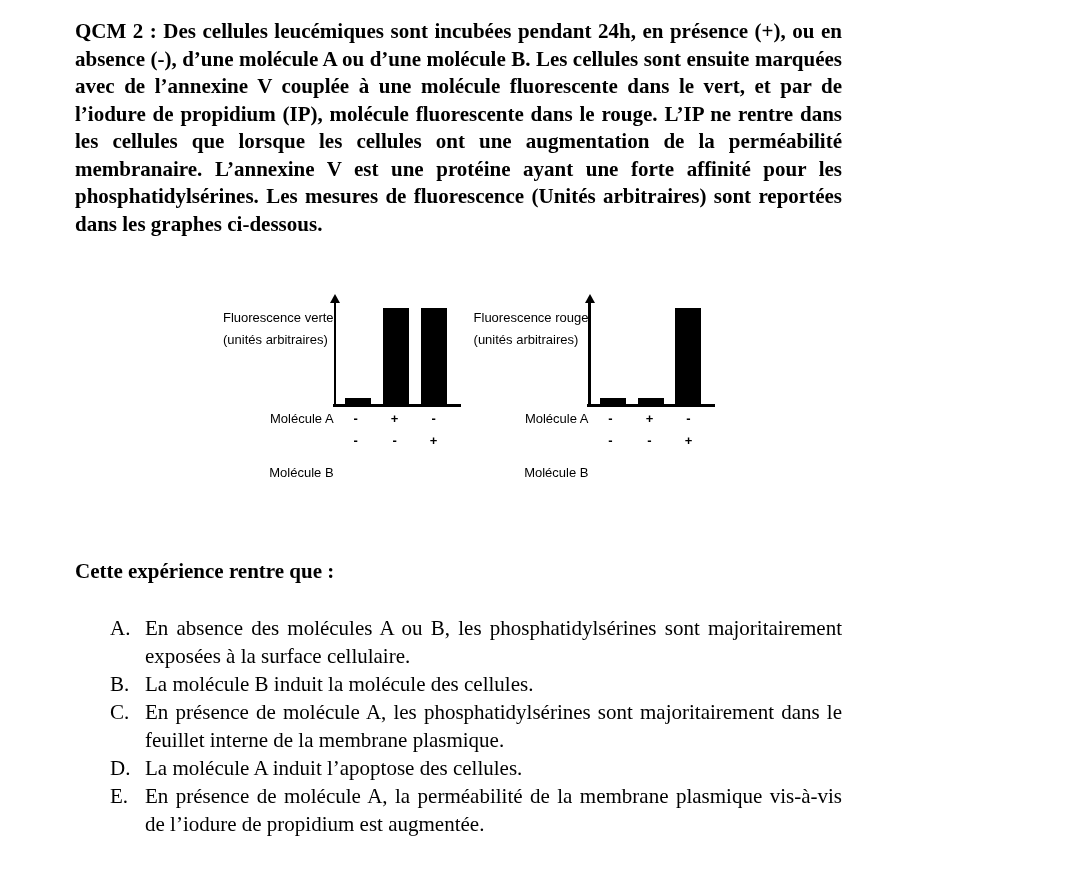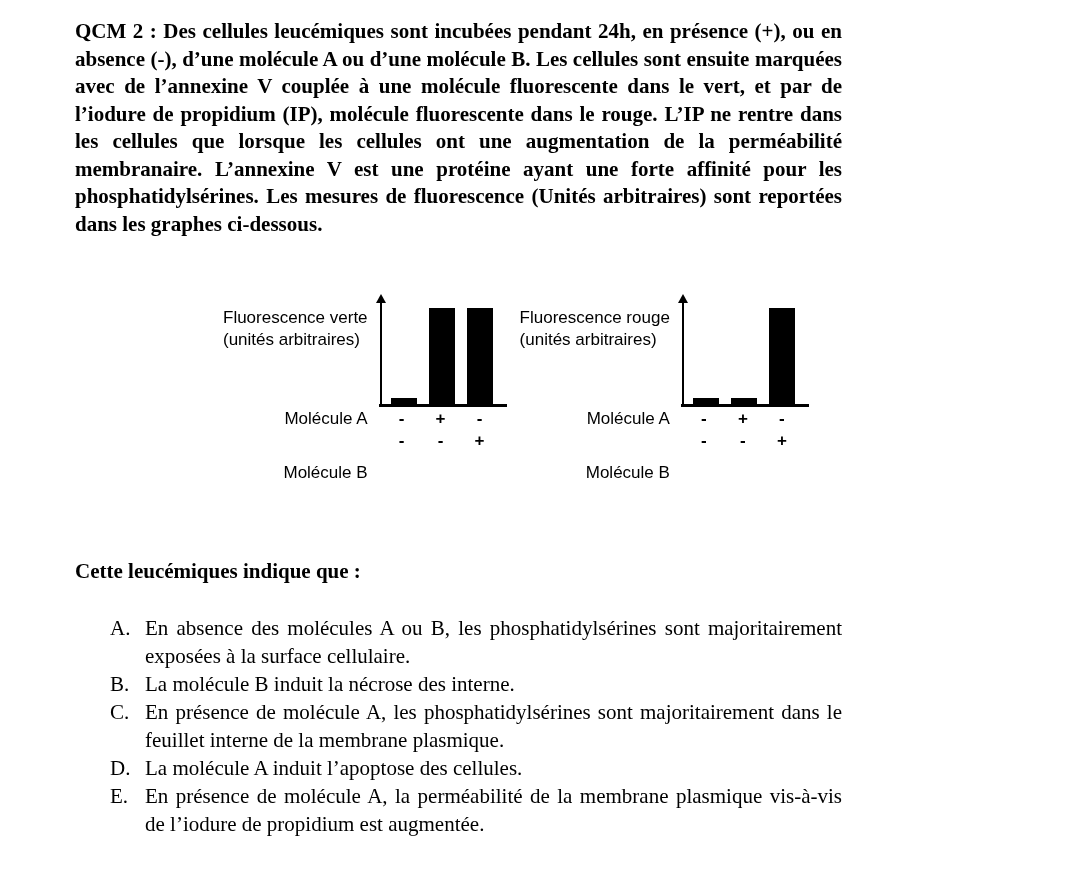--- a/index.html
+++ b/index.html
@@ -22,23 +22,22 @@
 
   
   .charts-row {
     display: flex;
     gap: 14px;
     margin: 56px 0 0 148px;
   }
   .chart-block {
     display: grid;
     grid-template-columns: auto 126px;
-    column-gap: 12px;
     font-family: "Liberation Sans", sans-serif;
-    font-size: 17px;
+    font-size: 13px;
     line-height: 22px;
   }
   .ylabel { justify-self: end; align-self: start; padding-top: 13px; text-align: left; white-space: nowrap; }
   .plot { position: relative; width: 126px; height: 113px; }
   .yaxis { position: absolute; left: 0; bottom: 0; width: 2.5px; height: 104px; background: #000; }
   .yaxis .arrow {
     position: absolute; top: -9px; left: 50%; transform: translateX(-50%);
     width: 0; height: 0;
     border-left: 5px solid transparent;
     border-right: 5px solid transparent;
@@ -138,30 +137,30 @@
       <div class="mol-label">Molécule B</div>
       <div class="signs">
           <span class="sign">-</span>
           <span class="sign">-</span>
           <span class="sign">+</span>
         </div>
     </div>
 
   </div>
 
-  <p class="prompt">Cette leucémiques indique que :</p>
+  <p class="prompt">Cette expérience rentre que :</p>
 
   <div class="options">
     <div class="option">
       <span class="option-letter">A.</span>
       <span class="option-text">En absence des molécules A ou B, les phosphatidylsérines sont majoritairement exposées à la surface cellulaire.</span>
     </div>
     <div class="option">
       <span class="option-letter">B.</span>
-      <span class="option-text">La molécule B induit la nécrose des interne.</span>
+      <span class="option-text">La molécule B induit la molécule des cellules.</span>
     </div>
     <div class="option">
       <span class="option-letter">C.</span>
       <span class="option-text">En présence de molécule A, les phosphatidylsérines sont majoritairement dans le feuillet interne de la membrane plasmique.</span>
     </div>
     <div class="option">
       <span class="option-letter">D.</span>
       <span class="option-text">La molécule A induit l’apoptose des cellules.</span>
     </div>
     <div class="option">

